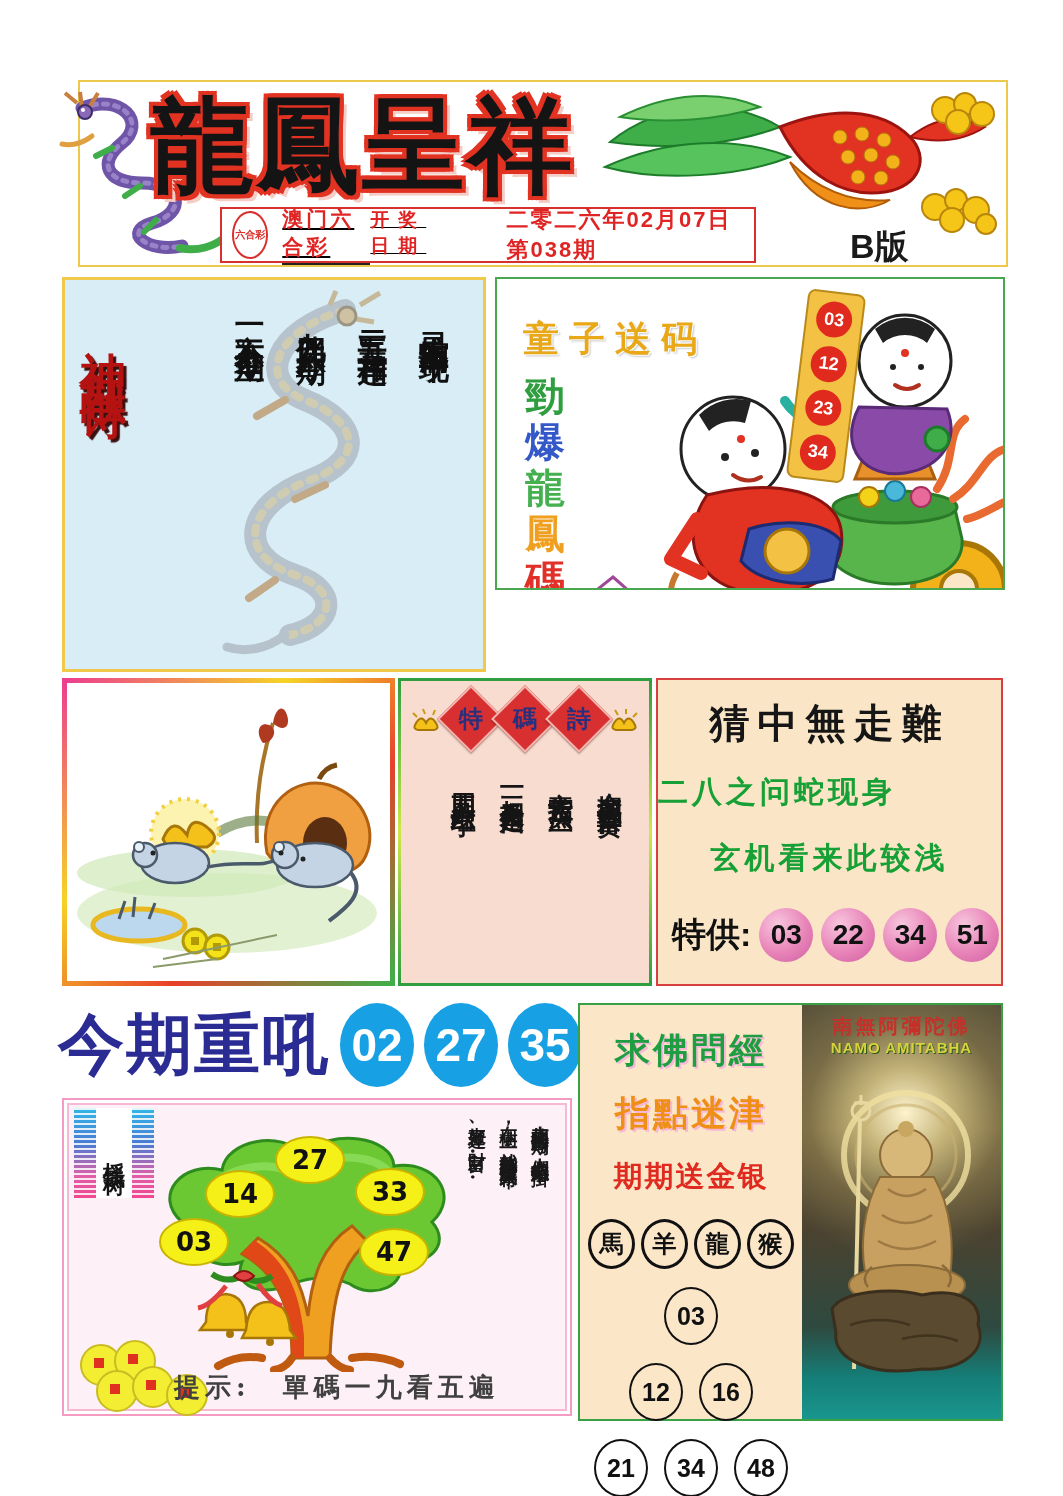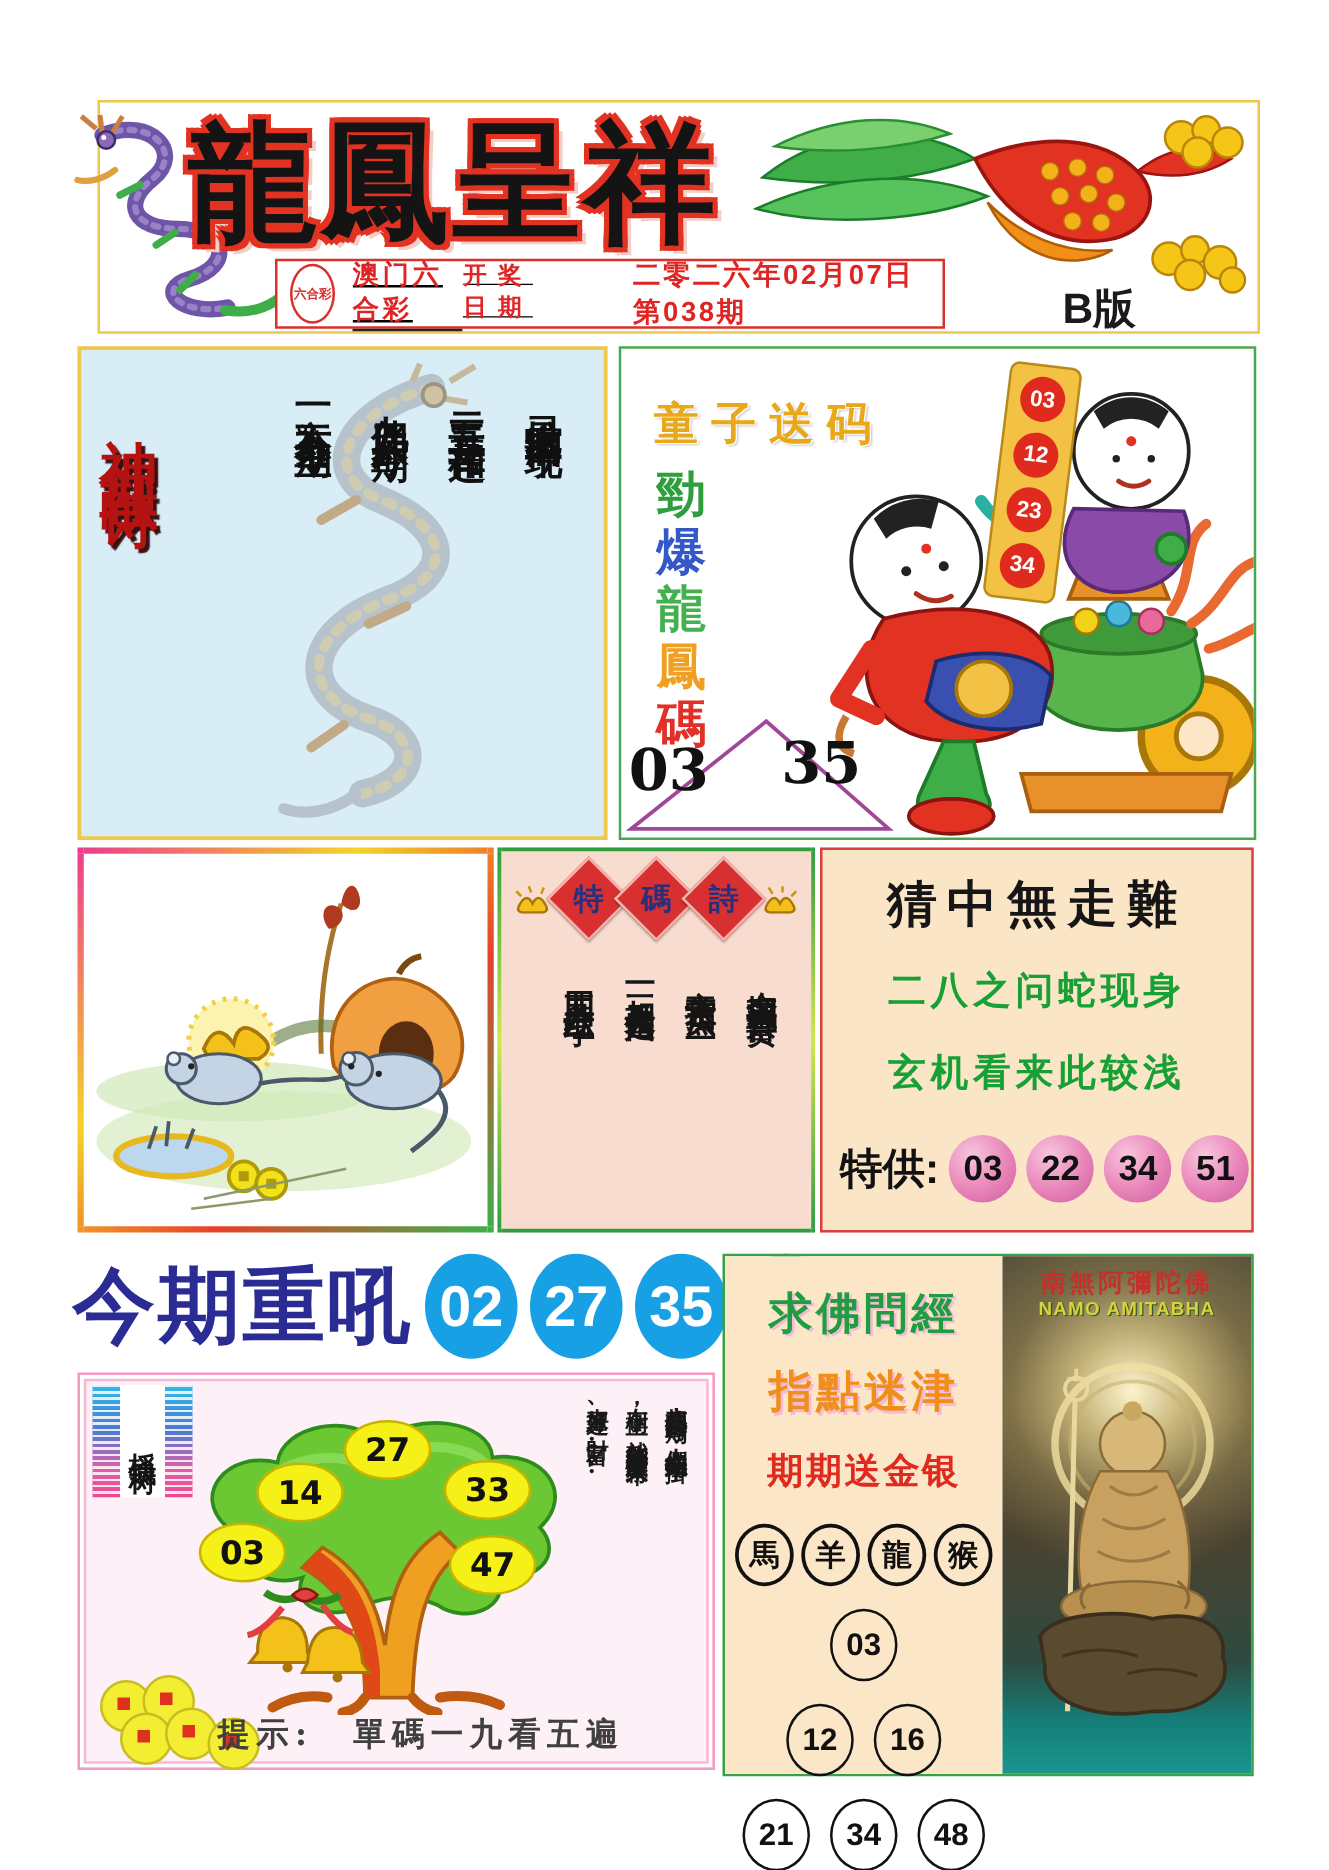--- a/index.html
+++ b/index.html
@@ -23,21 +23,21 @@
   .issue-line{color:#e02424;font-size:22px;font-weight:900;letter-spacing:2px;margin-left:40px;}
   .edition{left:850px;top:224px;font-size:34px;font-weight:900;color:#1a1a1a;}
 
   
   .poem-box{left:62px;top:277px;width:424px;height:395px;border:3px solid #f0c84a;background:#d9edf6;box-sizing:border-box;}
   .poem-title{left:16px;top:34px;writing-mode:vertical-rl;font-size:46px;font-weight:900;color:#b51212;
     letter-spacing:14px;text-shadow:3px 3px 1px #3a1010;line-height:1;}
   .poem-cols{right:18px;top:28px;height:348px;writing-mode:vertical-rl;font-size:30px;font-weight:800;
     color:#101010;line-height:2.05;letter-spacing:4px;}
   
-  .kids-box{left:495px;top:277px;width:510px;height:395px;border:2px solid #49a84f;background:#fff;box-sizing:border-box;overflow:hidden;}
+  .kids-box{left:495px;top:277px;width:510px;height:313px;border:2px solid #49a84f;background:#fff;box-sizing:border-box;overflow:hidden;}
   .kids-title{left:26px;top:36px;font-size:36px;font-weight:900;color:#e8a818;letter-spacing:10px;
     text-shadow:1px 1px 0 #fff,2px 2px 2px #c8c8c8;}
   .burst{left:28px;top:96px;display:flex;flex-direction:column;gap:4px;font-size:40px;font-weight:900;line-height:1.05;}
   .burst span{text-shadow:1px 1px 0 #fff;}
   .bc0{color:#2f9e3f}.bc1{color:#3558c8}.bc2{color:#44b050}.bc3{color:#f0a020}.bc4{color:#e03028}
   .plaque{left:300px;top:12px;width:54px;height:178px;background:#f3c143;border:2px solid #b88a1a;
     border-radius:8px;transform:rotate(7deg);display:flex;flex-direction:column;align-items:center;
     justify-content:space-around;padding:4px 0;}
   .plaque .ball{width:36px;height:36px;border-radius:50%;background:#e02a1e;color:#fff;font-size:18px;
     font-weight:800;display:flex;align-items:center;justify-content:center;}
@@ -53,21 +53,21 @@
     border:3px solid;border-image:linear-gradient(180deg,#2f9e3f,#cfe84a,#2f9e3f) 1;}
   .spec-head{left:0;top:14px;width:100%;display:flex;align-items:center;justify-content:center;gap:6px;}
   .diamond{width:44px;height:44px;background:#d83030;border:2px solid #f2b6ae;transform:rotate(45deg);
     display:flex;align-items:center;justify-content:center;box-shadow:1px 1px 2px rgba(0,0,0,.3);}
   .diamond span{transform:rotate(-45deg);color:#27307e;font-size:24px;font-weight:900;}
   .spec-cols{right:16px;top:92px;height:202px;writing-mode:vertical-rl;font-size:25px;font-weight:800;
     color:#151515;line-height:1.95;letter-spacing:3px;}
   
   .guess-box{left:656px;top:678px;width:347px;height:308px;background:#fae6c6;border:2px solid #d84040;box-sizing:border-box;}
   .guess-title{left:0;top:16px;width:100%;text-align:center;font-size:40px;font-weight:900;color:#161616;letter-spacing:8px;}
-  .guess-l1{left:0;top:92px;width:100%;text-align:center;font-size:30px;font-weight:900;color:#17a035;letter-spacing:4px;}
+  .guess-l1{left:0;top:92px;width:100%;font-size:30px;font-weight:900;color:#17a035;letter-spacing:4px;}
   .guess-l2{left:0;top:158px;width:100%;text-align:center;font-size:30px;font-weight:900;color:#17a035;letter-spacing:4px;}
   .supply-row{left:14px;top:228px;display:flex;align-items:center;gap:8px;}
   .supply-label{font-size:34px;font-weight:900;color:#111;}
   .pink-ball{width:54px;height:54px;border-radius:50%;color:#111;font-size:28px;font-weight:800;
     background:radial-gradient(circle at 35% 30%,#f8c6de,#e884b8 55%,#cf5da2);display:flex;align-items:center;justify-content:center;}
 
   
   .roar-row{left:58px;top:1000px;display:flex;align-items:center;gap:10px;}
   .roar-label{font-size:66px;font-weight:900;color:#2b2b94;letter-spacing:2px;}
   .blue-ball{width:74px;height:84px;border-radius:50%;background:#17a0e4;color:#fff;font-size:46px;

